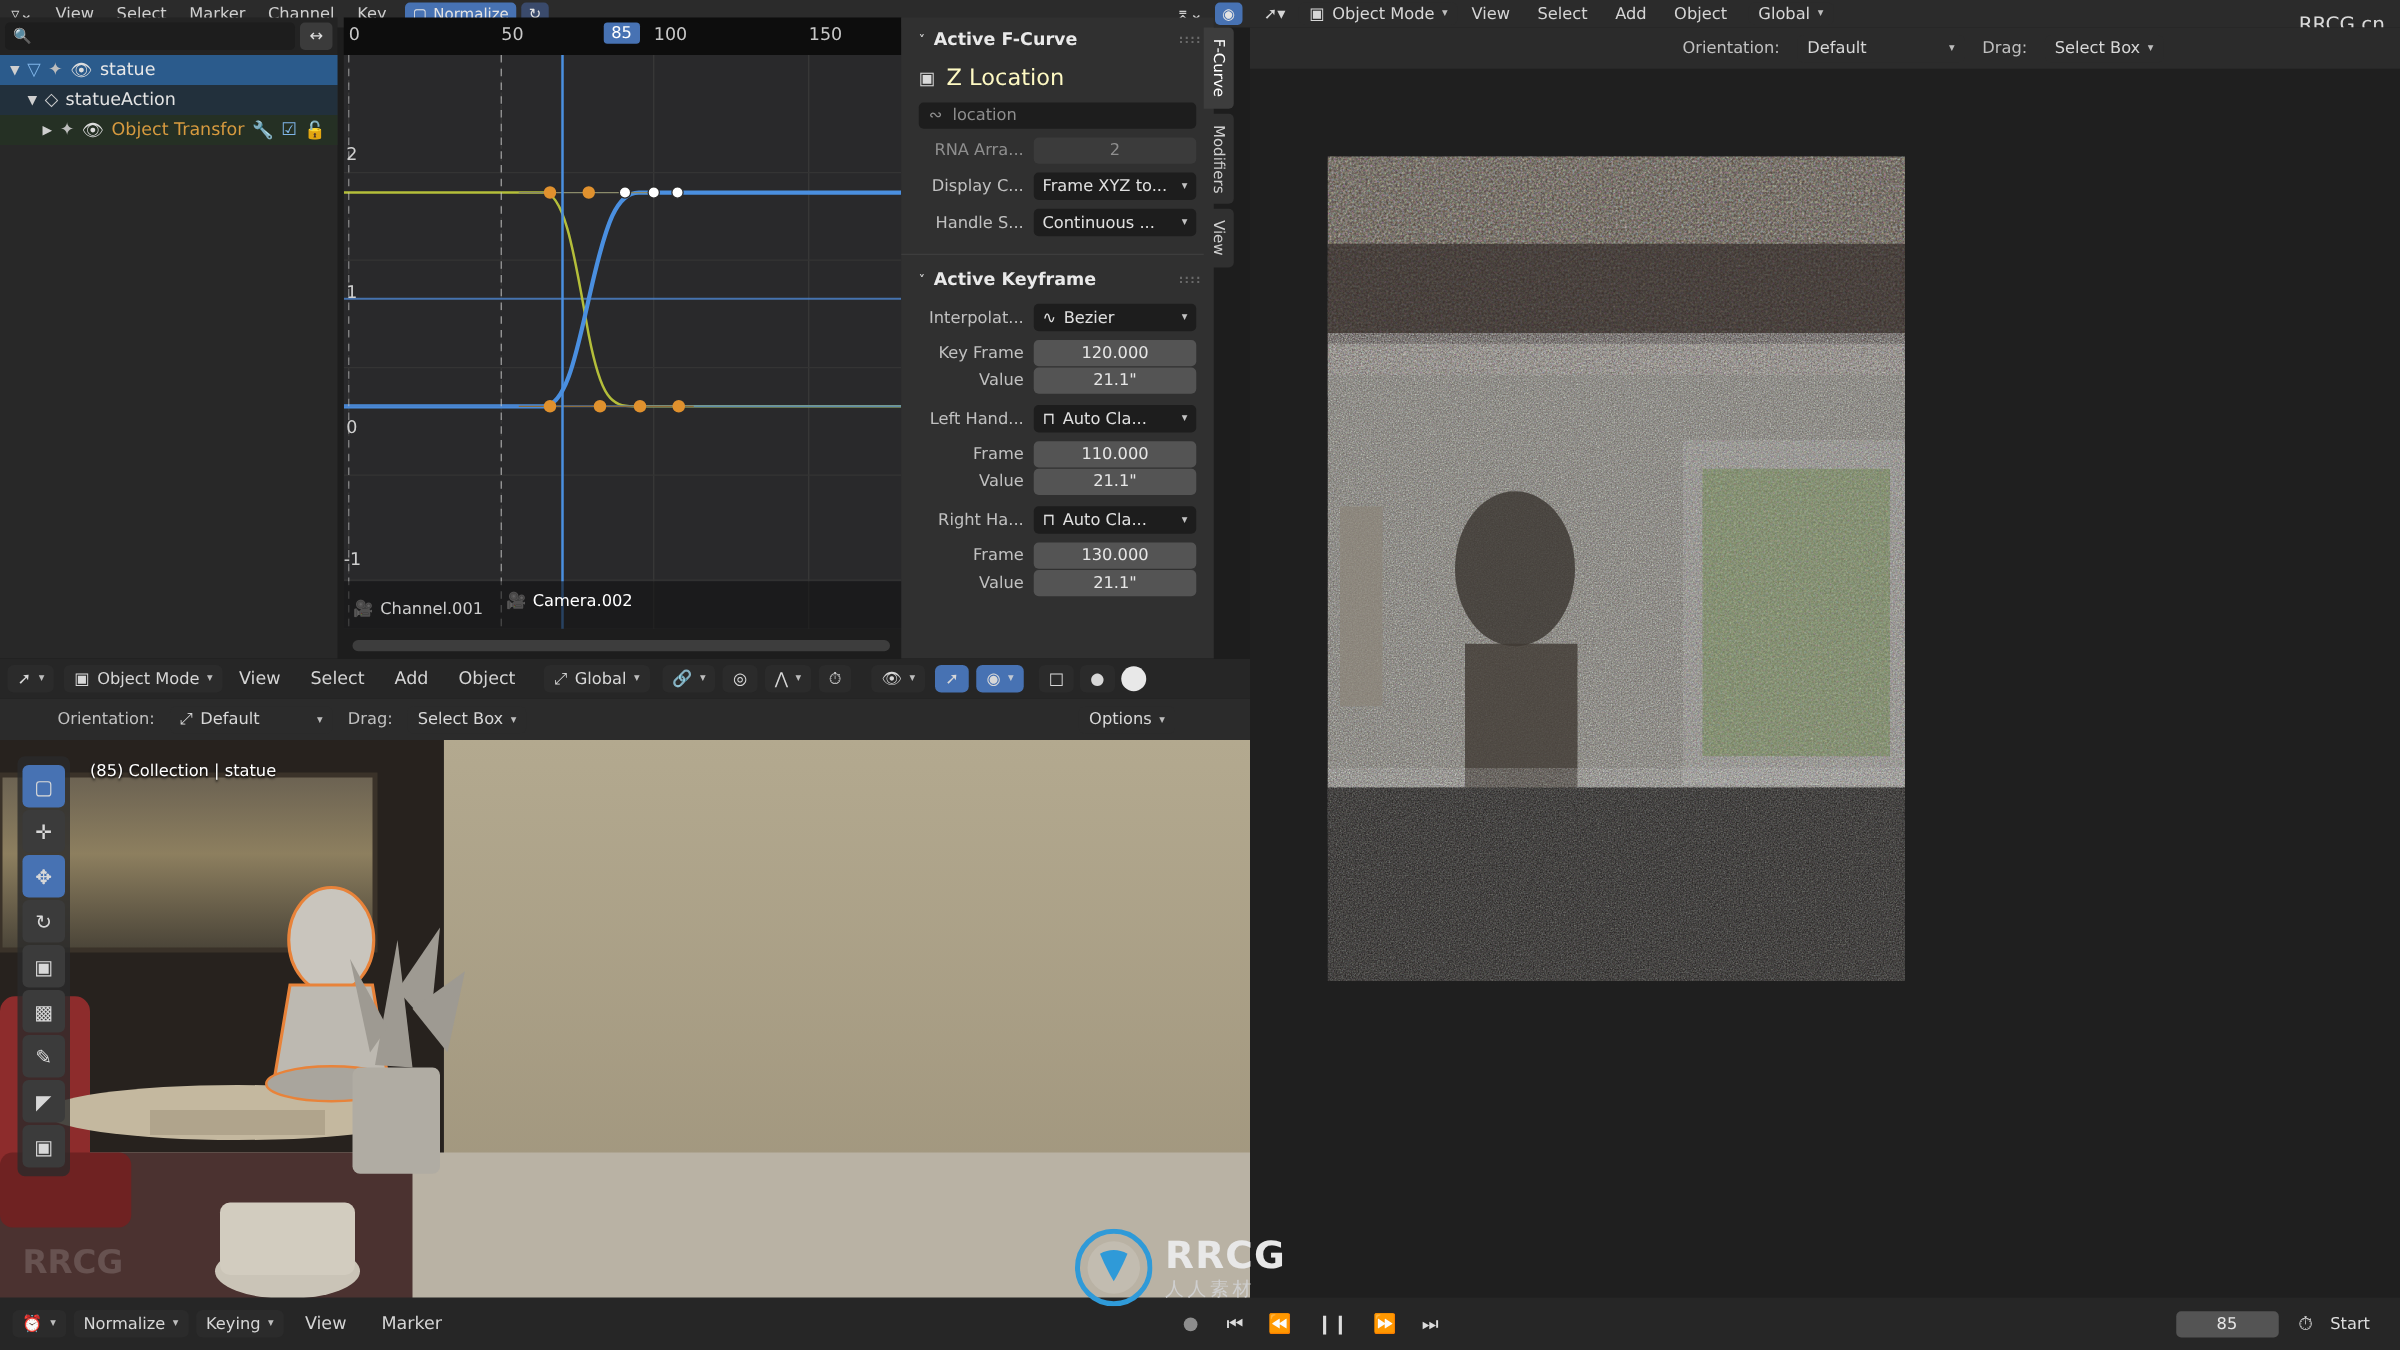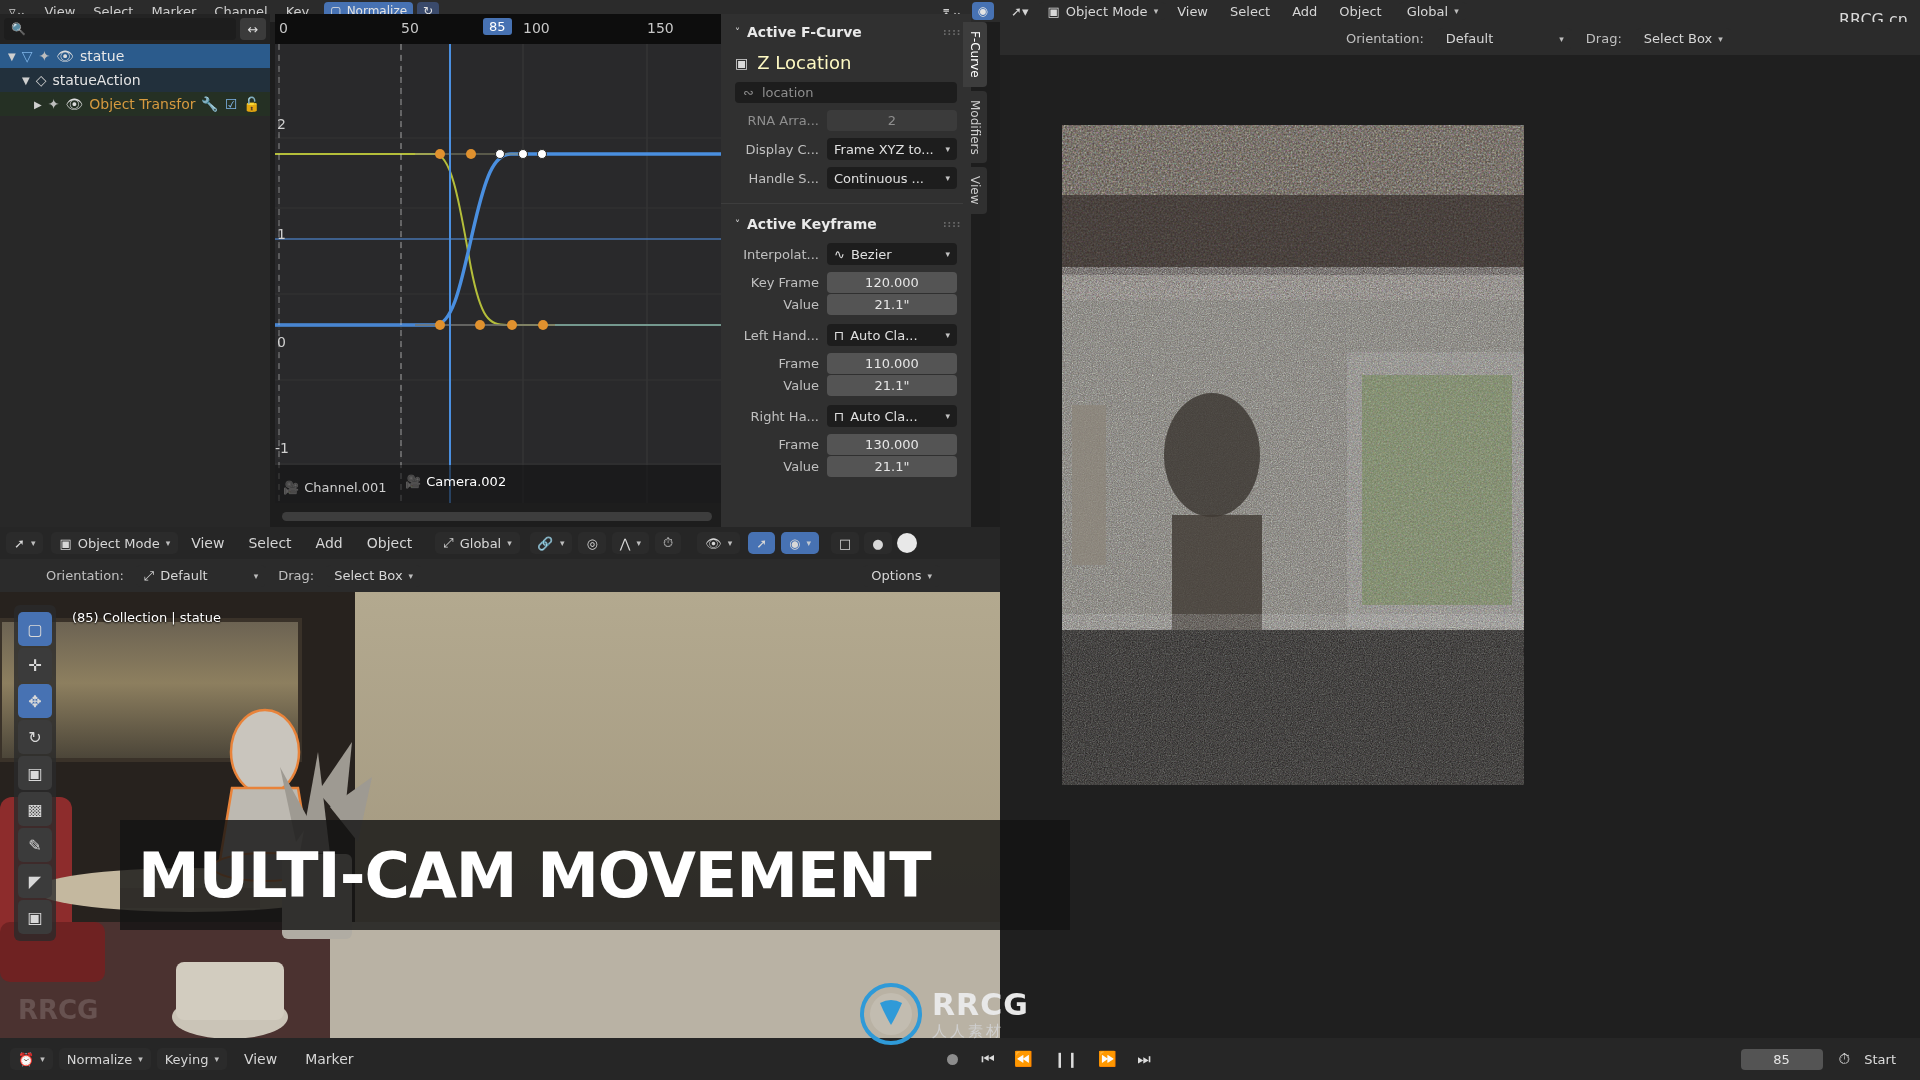--- a/index.html
+++ b/index.html
@@ -525,23 +525,20 @@
     <span class="pbtn">❙❙</span>
     <span class="pbtn">⏩</span>
     <span class="pbtn">⏭</span>
     <span style="flex:1"></span>
 
     <span class="fld" style="width:82px;margin-right:10px">85</span>
     <span style="color:#dcdcdc;font-size:15px;margin-right:8px">⏱</span>
     <span class="lbl" style="color:#dcdcdc;margin-right:14px">Start</span>
   </div>
 
-  <div id="banner">
-    <div id="bannerTxt">MULTI-CAM MOVEMENT</div>
-  </div>
 
   <div id="wm1">
     <span>RRCG</span>
   </div>
 
   <div id="wmCenter">
     <svg width="62" height="62" viewBox="0 0 62 62">
       <circle cx="31" cy="31" r="29" fill="none" stroke="#2f9ad8" stroke-width="4"></circle>
       <circle cx="31" cy="31" r="21" fill="#ffffff22"></circle>
       <path d="M20,20 q11,-6 22,0 q-5,12 -11,22 q-6,-10 -11,-22z" fill="#2f9ad8"></path>

